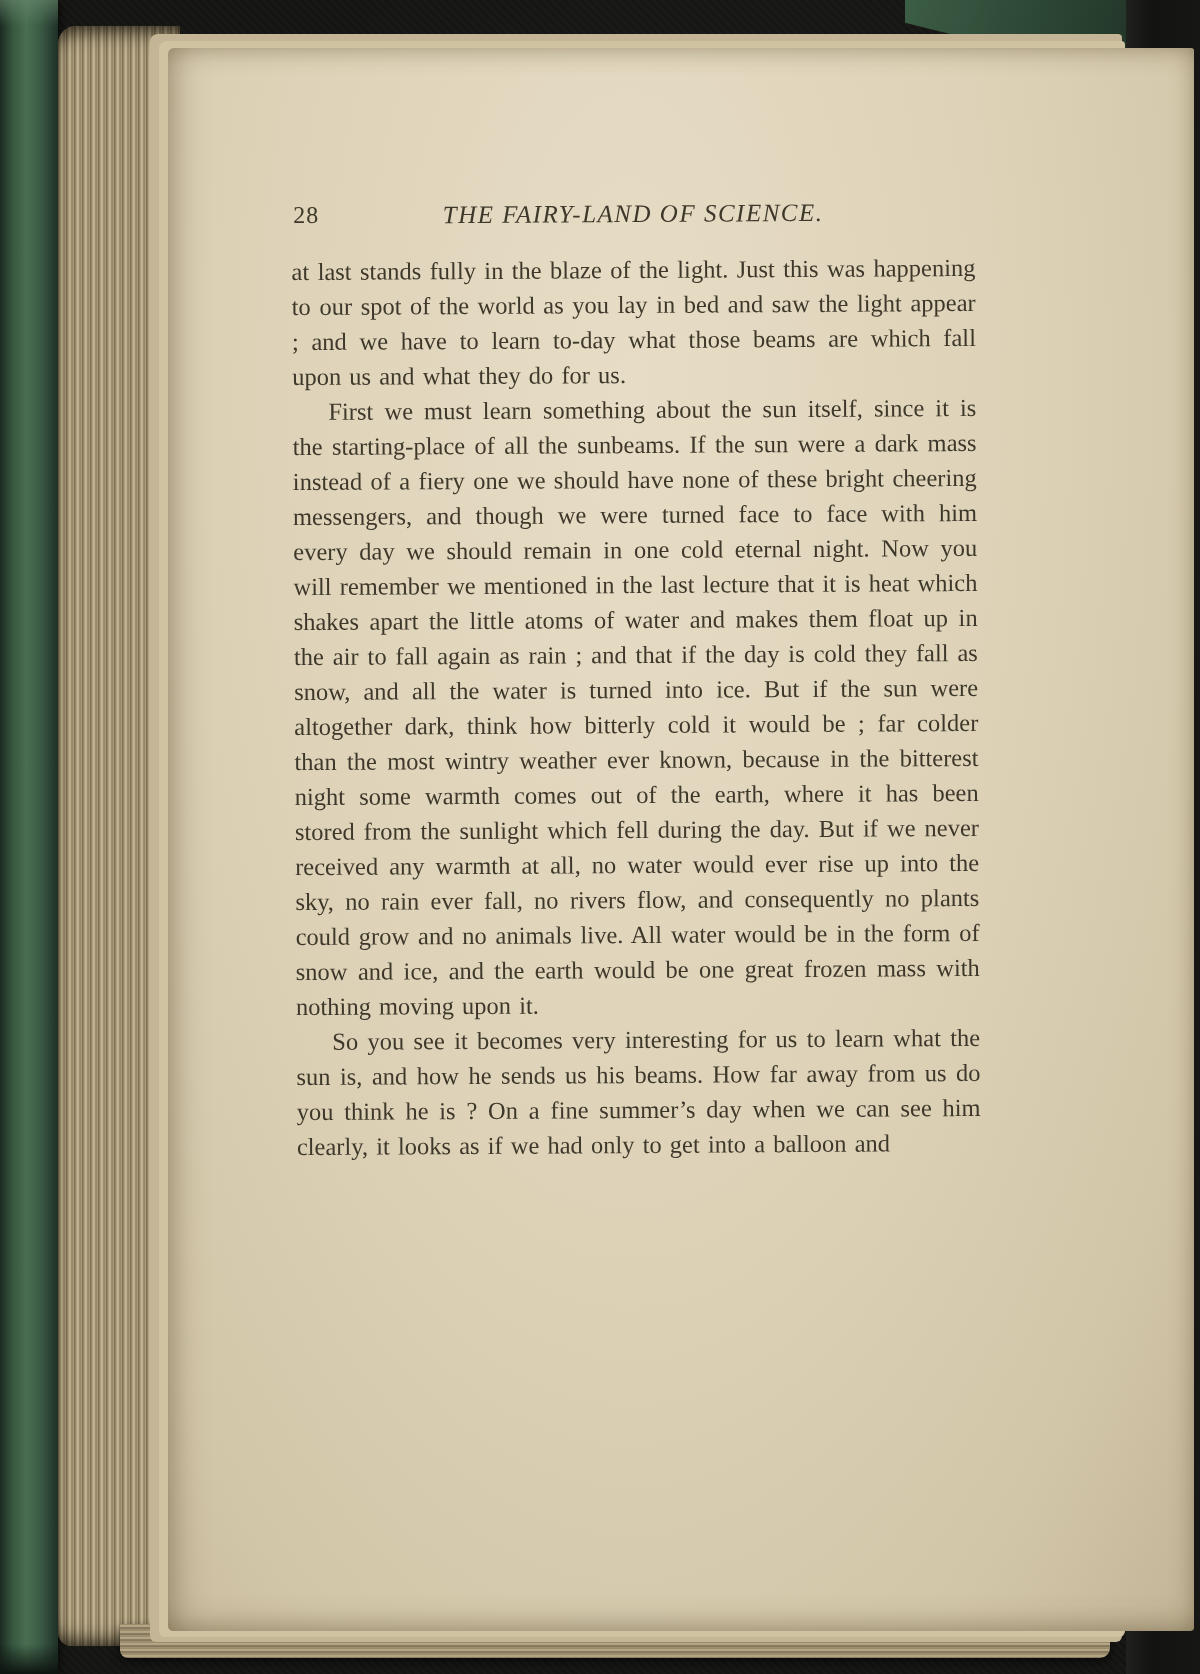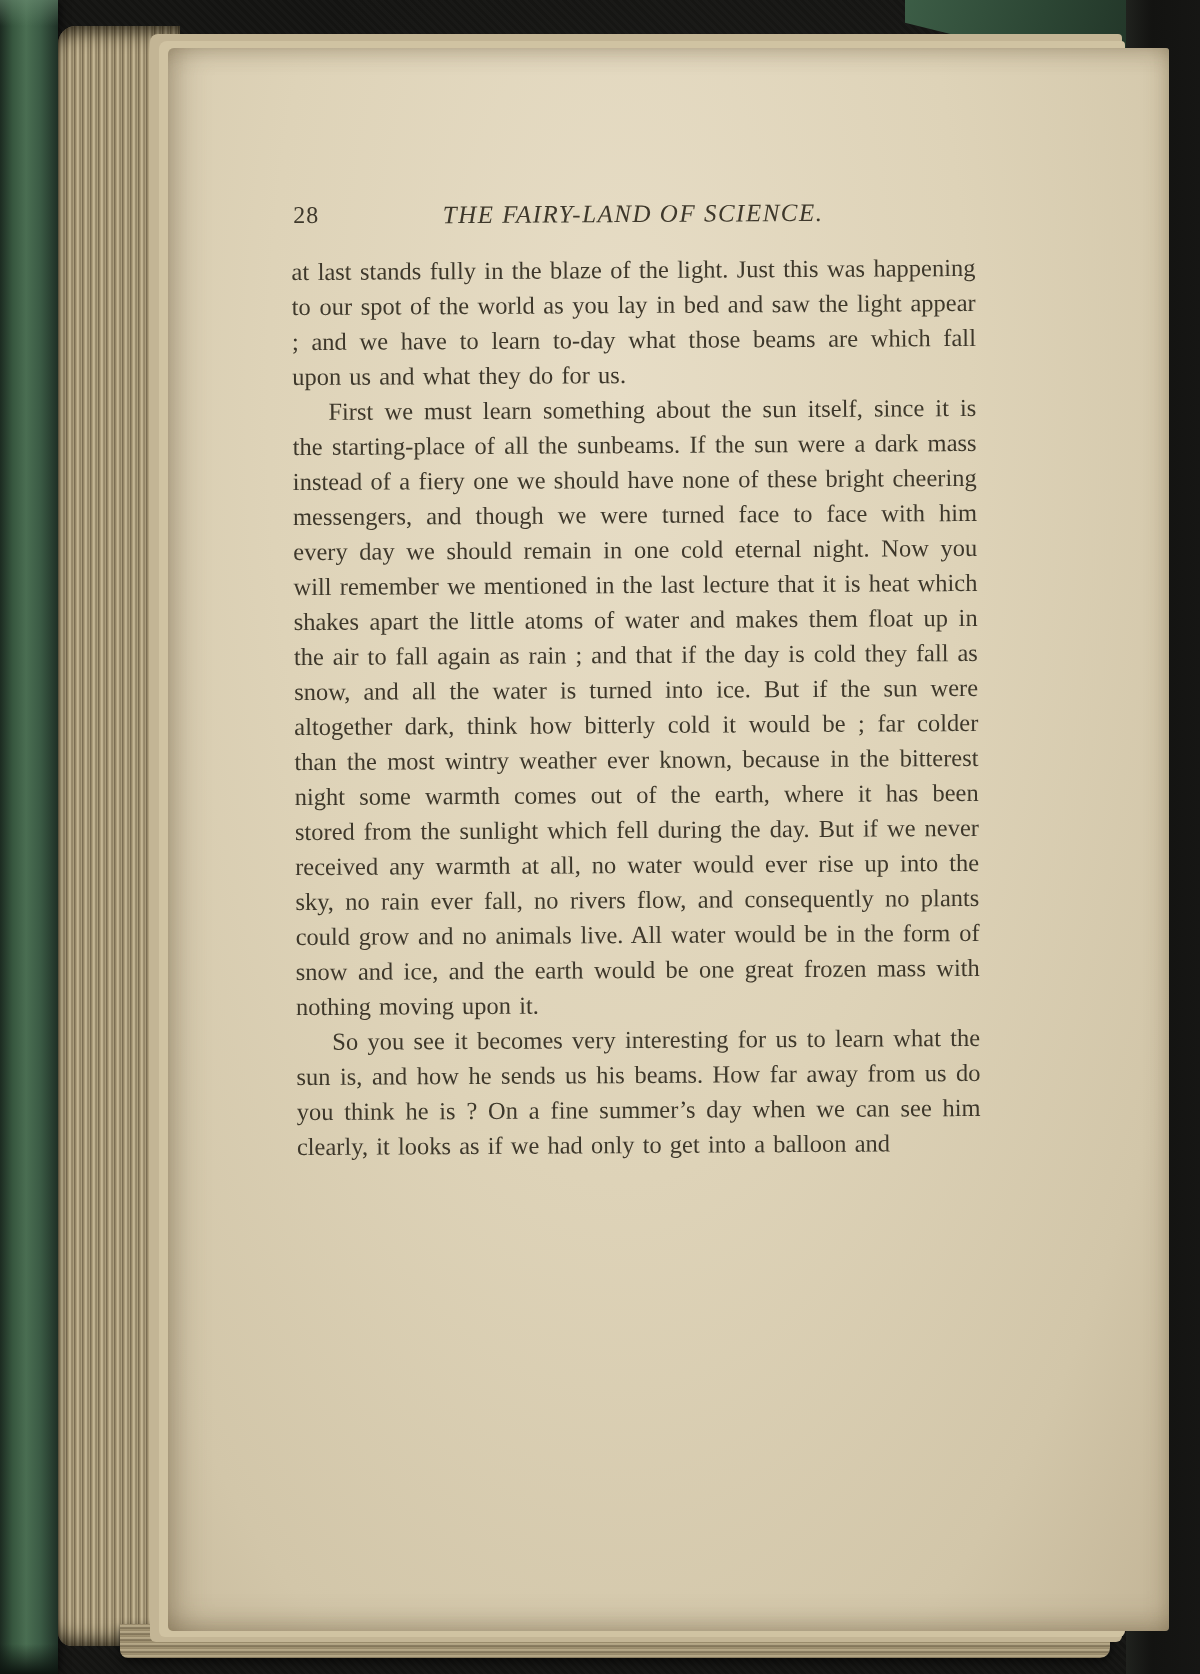--- a/index.html
+++ b/index.html
@@ -106,20 +106,21 @@
     left: 168px; top: 48px;
     width: 1001px; height: 1583px;
     background:
       radial-gradient(ellipse at 45% 22%, #e7ddc6 0%, #ded3b8 45%, #d2c6a9 80%, #c3b597 100%);
     border-radius: 6px 3px 4px 5px;
     box-shadow:
       inset 20px 0 34px -14px rgba(92,76,48,0.40),
       inset -12px 0 26px -14px rgba(92,76,48,0.35),
       inset 0 -18px 30px -14px rgba(92,76,48,0.35),
       inset 0 16px 26px -16px rgba(92,76,48,0.30);
+    padding-left: 25px;
   }
   .page-inner {
     position: absolute;
     left: 126px; top: 146px;
     width: 684px;
     transform: rotate(-0.35deg);
     color: #3e382b;
   }
   .page-header {
     position: relative;

